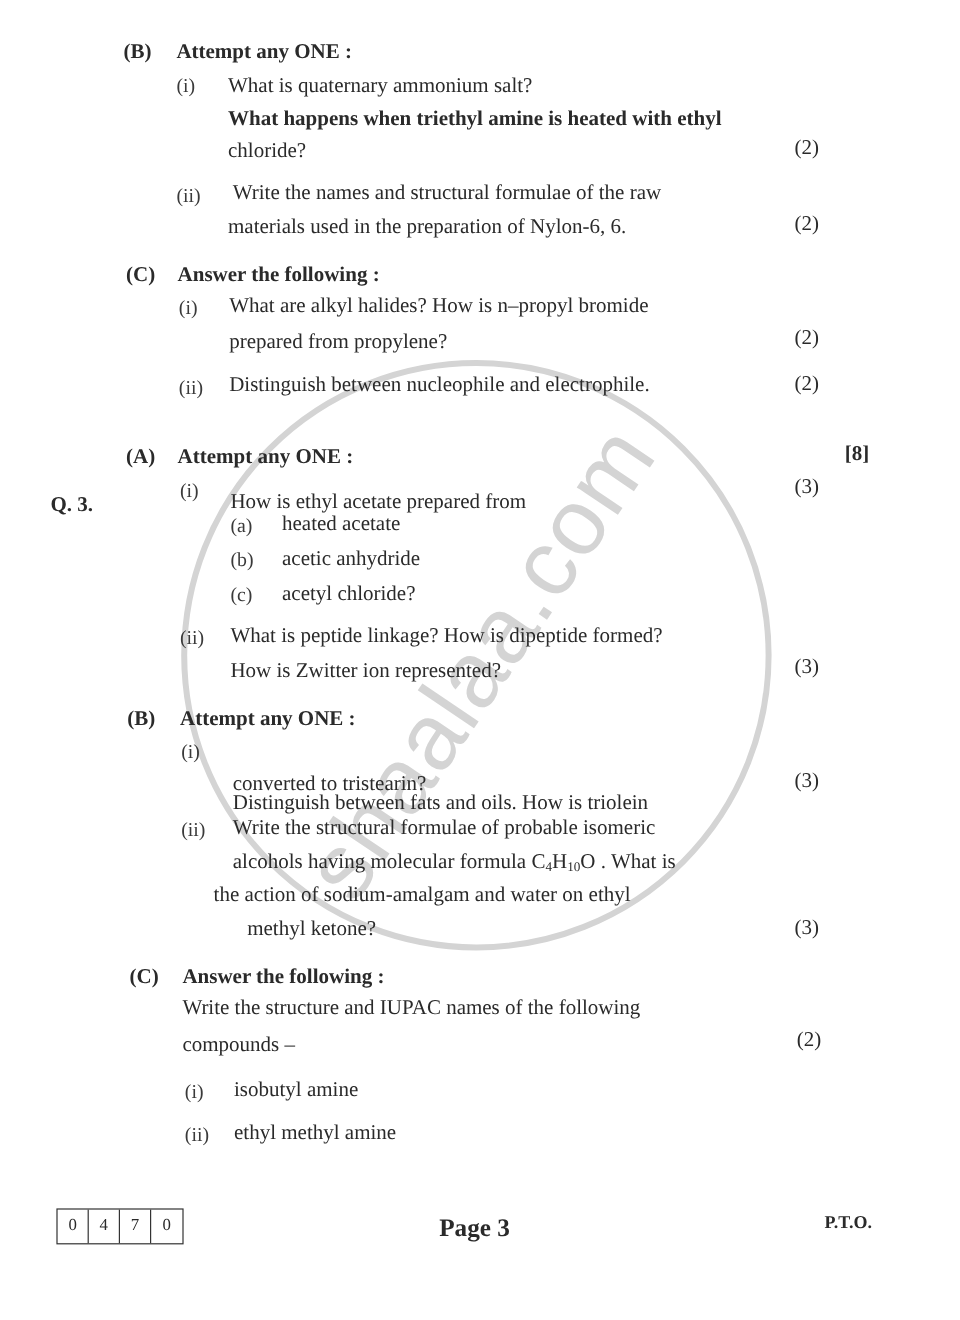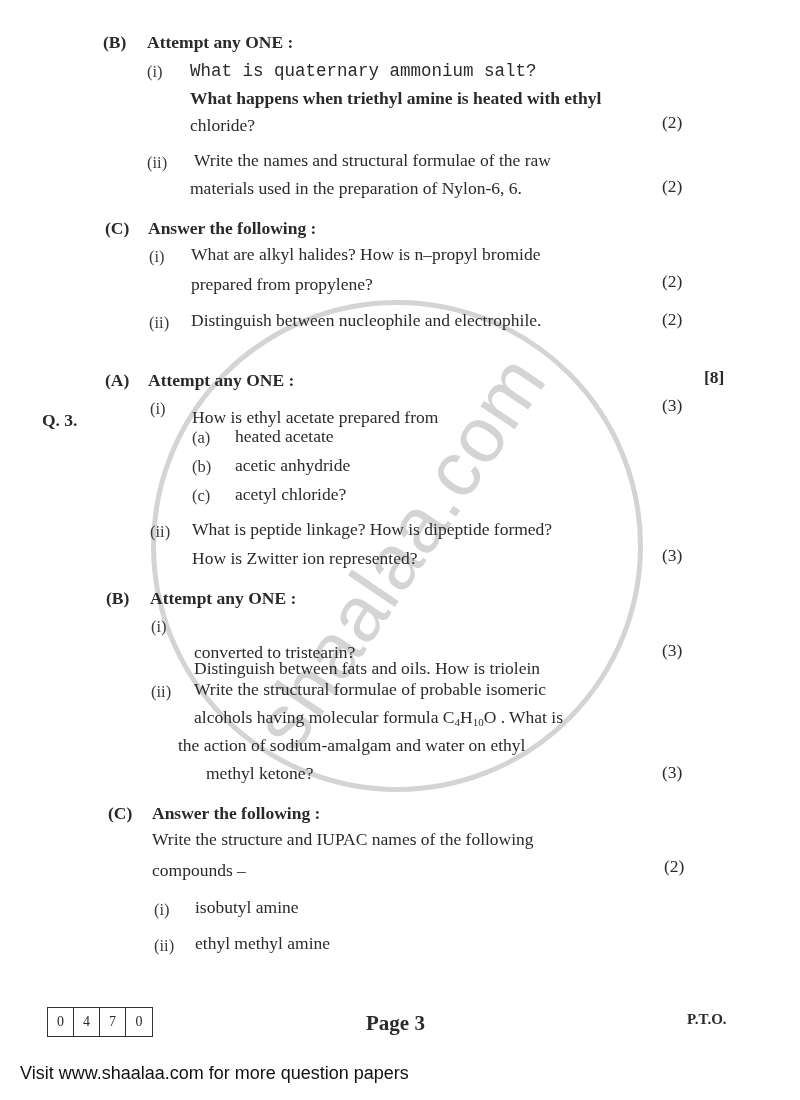--- a/index.html
+++ b/index.html
@@ -54,21 +54,21 @@
 <div class="page">
 
   <div class="wm-circle"></div>
   <div class="wm-text">shaalaa.com</div>
 
   <div>
     <span class="abs txt bold" style="left:103px;top:31px;">(B)</span>
     <span class="abs txt bold" style="left:147px;top:31px;">Attempt any ONE :</span>
 
     <span class="abs label" style="left:147px;top:62px;">(i)</span>
-    <span class="abs txt" style="left:190px;top:60px;font-family:Liberation Mono, monospace;">What is quaternary ammonium salt?</span>
+    <span class="abs txt" style="left:190px;top:60px;">What is quaternary ammonium salt?</span>
     <span class="abs txt" style="left:190px;top:87px;font-weight:bold;">What happens when triethyl amine is heated with ethyl</span>
     <span class="abs txt" style="left:190px;top:114px;">chloride?</span>
     <span class="abs marks" style="left:662px;top:112px;">(2)</span>
 
     <span class="abs label" style="left:147px;top:153px;">(ii)</span>
     <span class="abs txt" style="left:194px;top:149px;">Write the names and structural formulae of the raw</span>
     <span class="abs txt" style="left:190px;top:177px;">materials used in the preparation of Nylon-6, 6.</span>
     <span class="abs marks" style="left:662px;top:176px;">(2)</span>
   </div>
 
@@ -143,14 +143,13 @@
 
   <div class="code-box">
     <div class="code-cell">0</div>
     <div class="code-cell">4</div>
     <div class="code-cell">7</div>
     <div class="code-cell">0</div>
   </div>
   <span class="abs bold" style="left:366px;top:1011px;font-size:21px;">Page 3</span>
   <span class="abs bold" style="left:687px;top:1011px;font-size:15px;">P.T.O.</span>
 
-  <div class="footer-visit">Visit www.shaalaa.com for more question papers</div>
 </div>
 
 </body></html>

